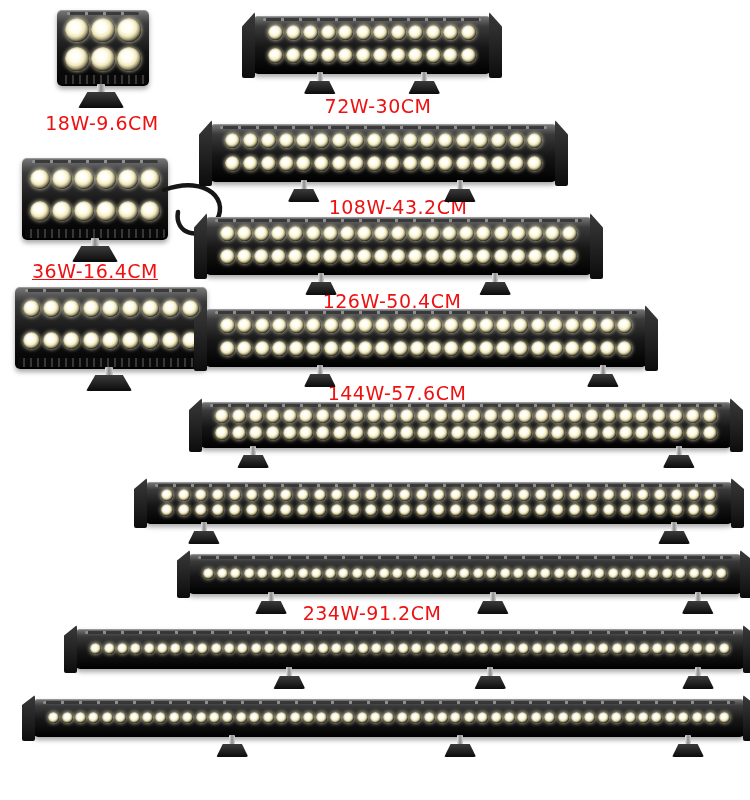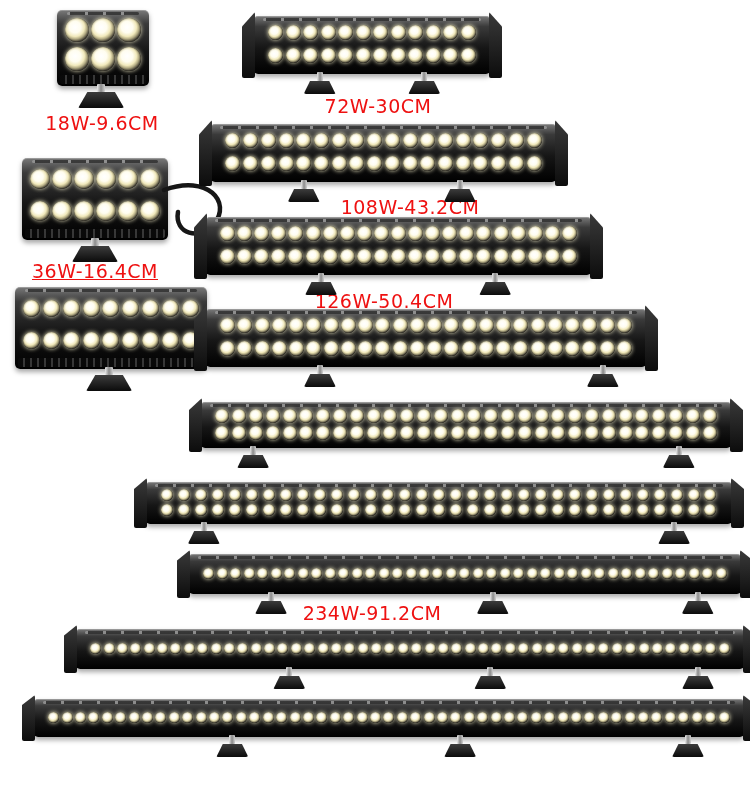--- a/index.html
+++ b/index.html
@@ -202,21 +202,21 @@
             <div class="led" style="height: 15px; width: 15px;"></div>
             <div class="led" style="height: 15px; width: 15px;"></div>
             <div class="led" style="height: 15px; width: 15px;"></div>
             <div class="led" style="height: 15px; width: 15px;"></div>
             <div class="led" style="height: 15px; width: 15px;"></div>
             <div class="led" style="height: 15px; width: 15px;"></div>
           </div>
         </div>
     </div>
 
-    <div class="label" style="left: 398px; top: 196px; margin-left: 12px;">108W-43.2CM</div>
+    <div class="label" style="left: 398px; top: 196px;">108W-43.2CM</div>
   <div class="bracket" style="left: 287.69px; top: 180px;">
         <div class="screw" style="width: 6px; height: 9px;"></div>
         <div class="foot" style="width: 32px; height: 13px;"></div>
       </div>
       <div class="bracket" style="left: 443.84px; top: 180px;">
         <div class="screw" style="width: 6px; height: 9px;"></div>
         <div class="foot" style="width: 32px; height: 13px;"></div>
       </div>
     </div>
     <div class="product">
@@ -266,21 +266,21 @@
             <div class="led" style="height: 15px; width: 15px;"></div>
             <div class="led" style="height: 15px; width: 15px;"></div>
             <div class="led" style="height: 15px; width: 15px;"></div>
             <div class="led" style="height: 15px; width: 15px;"></div>
             <div class="led" style="height: 15px; width: 15px;"></div>
             <div class="led" style="height: 15px; width: 15px;"></div>
           </div>
         </div>
     </div>
 
-    <div class="label" style="left: 384px; top: 290px;">126W-50.4CM</div>
+    <div class="label" style="left: 392px; top: 290px;">126W-50.4CM</div>
   <div class="bracket" style="left: 305.1px; top: 273px;">
         <div class="screw" style="width: 6px; height: 9px;"></div>
         <div class="foot" style="width: 32px; height: 13px;"></div>
       </div>
       <div class="bracket" style="left: 479.25px; top: 273px;">
         <div class="screw" style="width: 6px; height: 9px;"></div>
         <div class="foot" style="width: 32px; height: 13px;"></div>
       </div>
     </div>
     <div class="product">
@@ -370,20 +370,21 @@
             <div class="led" style="height: 15px; width: 15px;"></div>
             <div class="led" style="height: 15px; width: 15px;"></div>
             <div class="led" style="height: 15px; width: 15px;"></div>
             <div class="led" style="height: 15px; width: 15px;"></div>
             <div class="led" style="height: 15px; width: 15px;"></div>
             <div class="led" style="height: 15px; width: 15px;"></div>
           </div>
         </div>
     </div>
 
+    <div class="label" style="left: 397px; top: 382px;">144W-57.6CM</div>
   <div class="bracket" style="left: 303.92px; top: 365px;">
         <div class="screw" style="width: 6px; height: 9px;"></div>
         <div class="foot" style="width: 32px; height: 13px;"></div>
       </div>
       <div class="bracket" style="left: 586.8px; top: 365px;">
         <div class="screw" style="width: 6px; height: 9px;"></div>
         <div class="foot" style="width: 32px; height: 13px;"></div>
       </div>
     </div>
     <div class="product">

